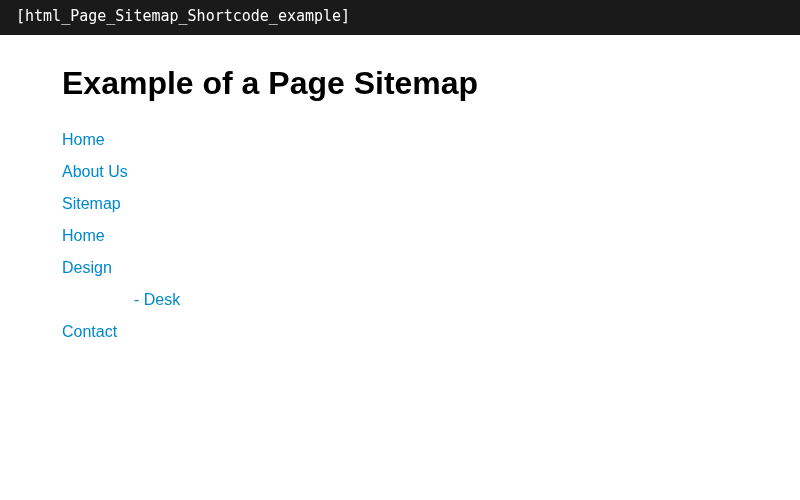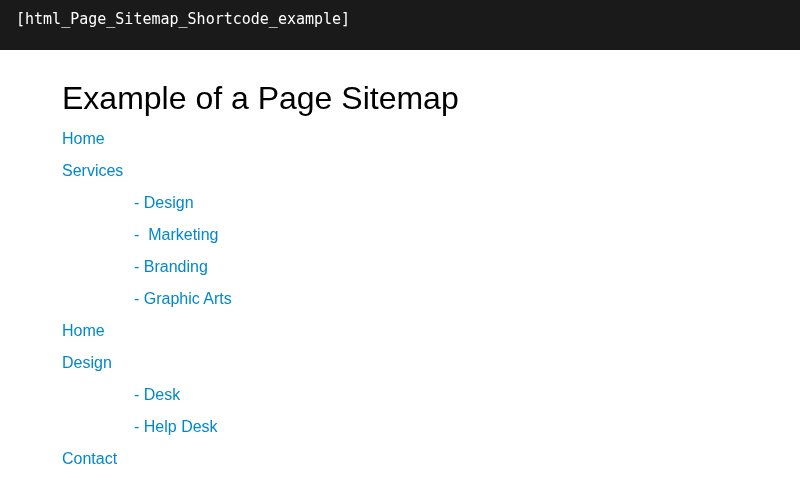--- a/index.html
+++ b/index.html
@@ -15,34 +15,34 @@
       background: #ffffff;
       overflow: hidden;
     }
 
     .top-bar {
       background: #1a1a1a;
       color: #ffffff;
       padding: 10px 16px;
       font-size: 15px;
       font-family: monospace;
-      height: 50px;
+      height: 35px;
       display: flex;
-      align-items: flex-start;
+      align-items: flex-end;
     }
 
     .main-content {
       padding: 30px 62px;
     }
 
     .page-title {
       font-size: 32px;
-      font-weight: normal;
+      font-weight: bold;
       color: #000000;
-      margin-bottom: 8px;
+      margin-bottom: 24px;
       font-family: Arial, sans-serif;
     }
 
     .sitemap-list {
       list-style: none;
       line-height: 1.75;
     }
 
     .sitemap-list a {
       color: #0088cc;
@@ -73,52 +73,38 @@
 <div class="main-content">
 
   <h1 class="page-title">Example of a Page Sitemap</h1>
 
   <ul class="sitemap-list">
 
     <li class="sitemap-item">
       <a href="#">Home</a>
     </li>
 
+    <li class="sitemap-item">
+      <a href="#">About Us</a>
+    </li>
 
     <li class="sitemap-item">
-      <a href="#">Services</a>
-      <ul class="sitemap-sub">
-        <li class="sitemap-item">
-          <a href="#">- Design</a>
-        </li>
-        <li class="sitemap-item">
-          <a href="#">-&nbsp; Marketing</a>
-        </li>
-        <li class="sitemap-item">
-          <a href="#">- Branding</a>
-        </li>
-        <li class="sitemap-item">
-          <a href="#">- Graphic Arts</a>
-        </li>
-      </ul>
+      <a href="#">Sitemap</a>
     </li>
 
     <li class="sitemap-item">
       <a href="#">Home</a>
     </li>
 
     <li class="sitemap-item">
       <a href="#">Design</a>
       <ul class="sitemap-sub">
         <li class="sitemap-item">
           <a href="#">- Desk</a>
         </li>
-        <li class="sitemap-item">
-          <a href="#">- Help Desk</a>
-        </li>
       </ul>
     </li>
 
     <li class="sitemap-item">
       <a href="#">Contact</a>
     </li>
 
   </ul>
 </div>
 

